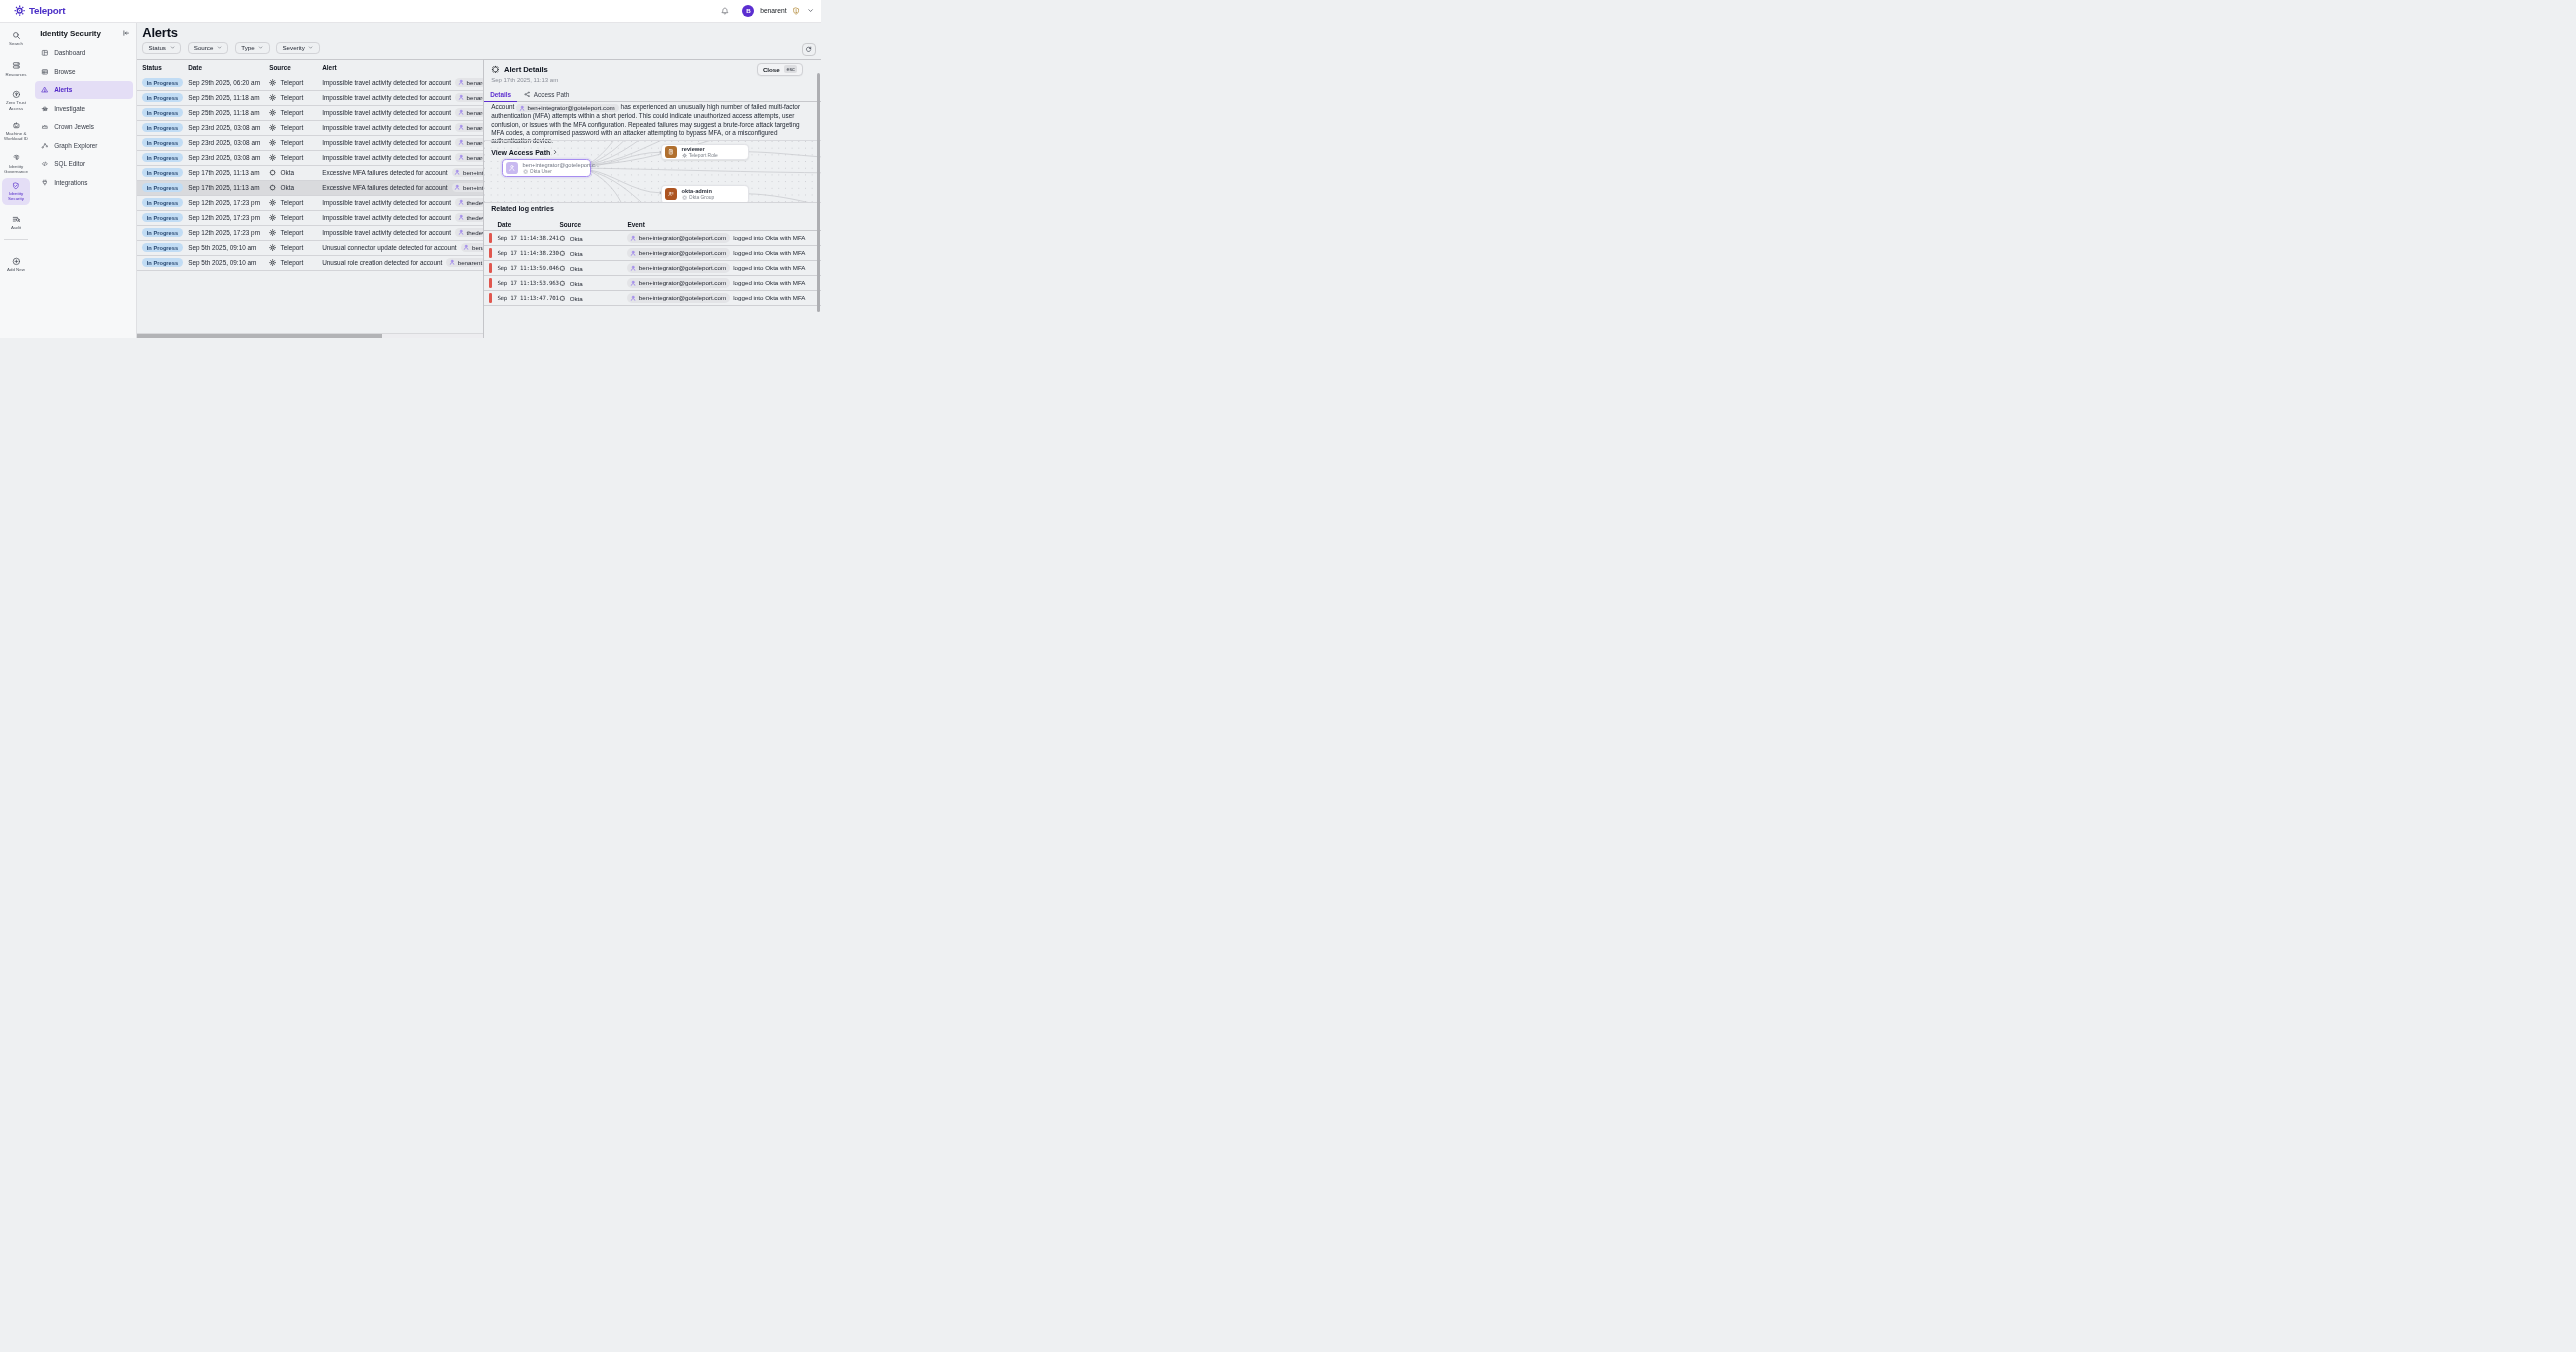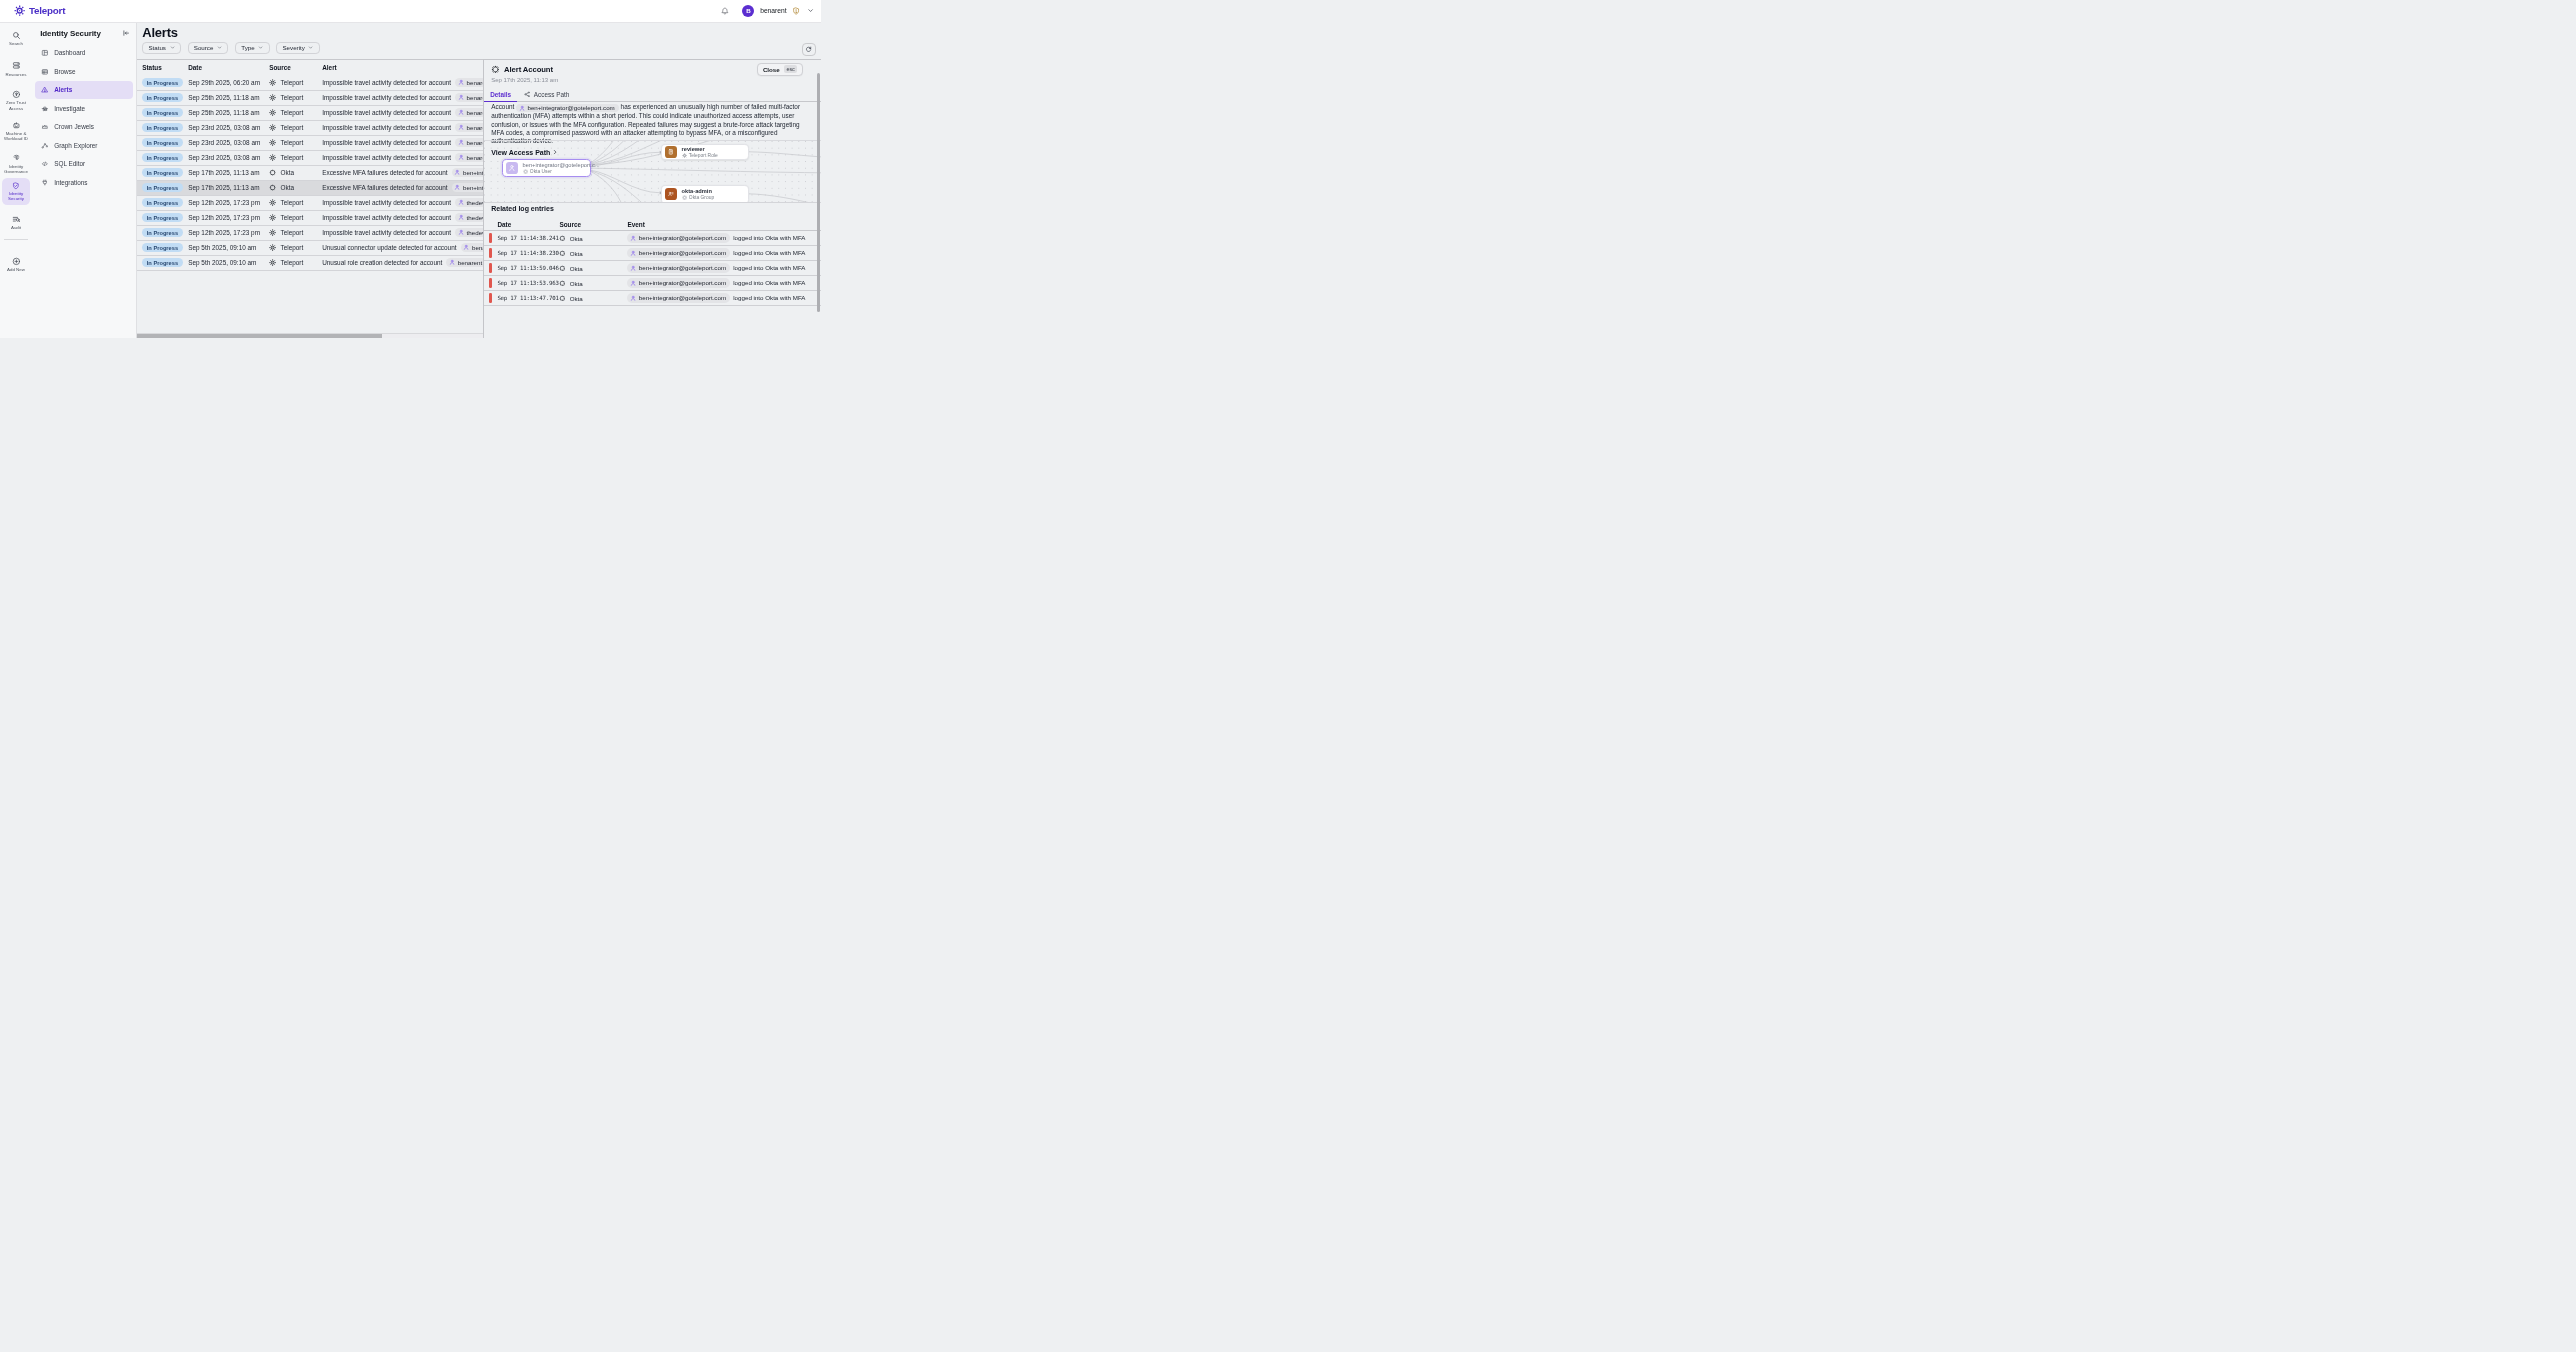--- a/index.html
+++ b/index.html
@@ -725,21 +725,21 @@
         <use href="#i-refresh"></use>
       </svg>
     </button>
 </main>
 
 <section class="panel">
   <div class="panel-titlerow">
     <svg class="ic" width="8.8" height="8.8" viewBox="0 0 17 17">
         <use href="#i-okta"></use>
       </svg>
-    <span class="panel-title">Alert Account</span>
+    <span class="panel-title">Alert Details</span>
   </div>
   <button class="close-btn">
     <span>Close</span>
     <span class="esc-chip">esc</span>
   </button>
   <div class="panel-ts">Sep 17th 2025, 11:13 am</div>
   <div class="tabs">
       <div class="tab active">
         <span>Details</span>
       </div>

